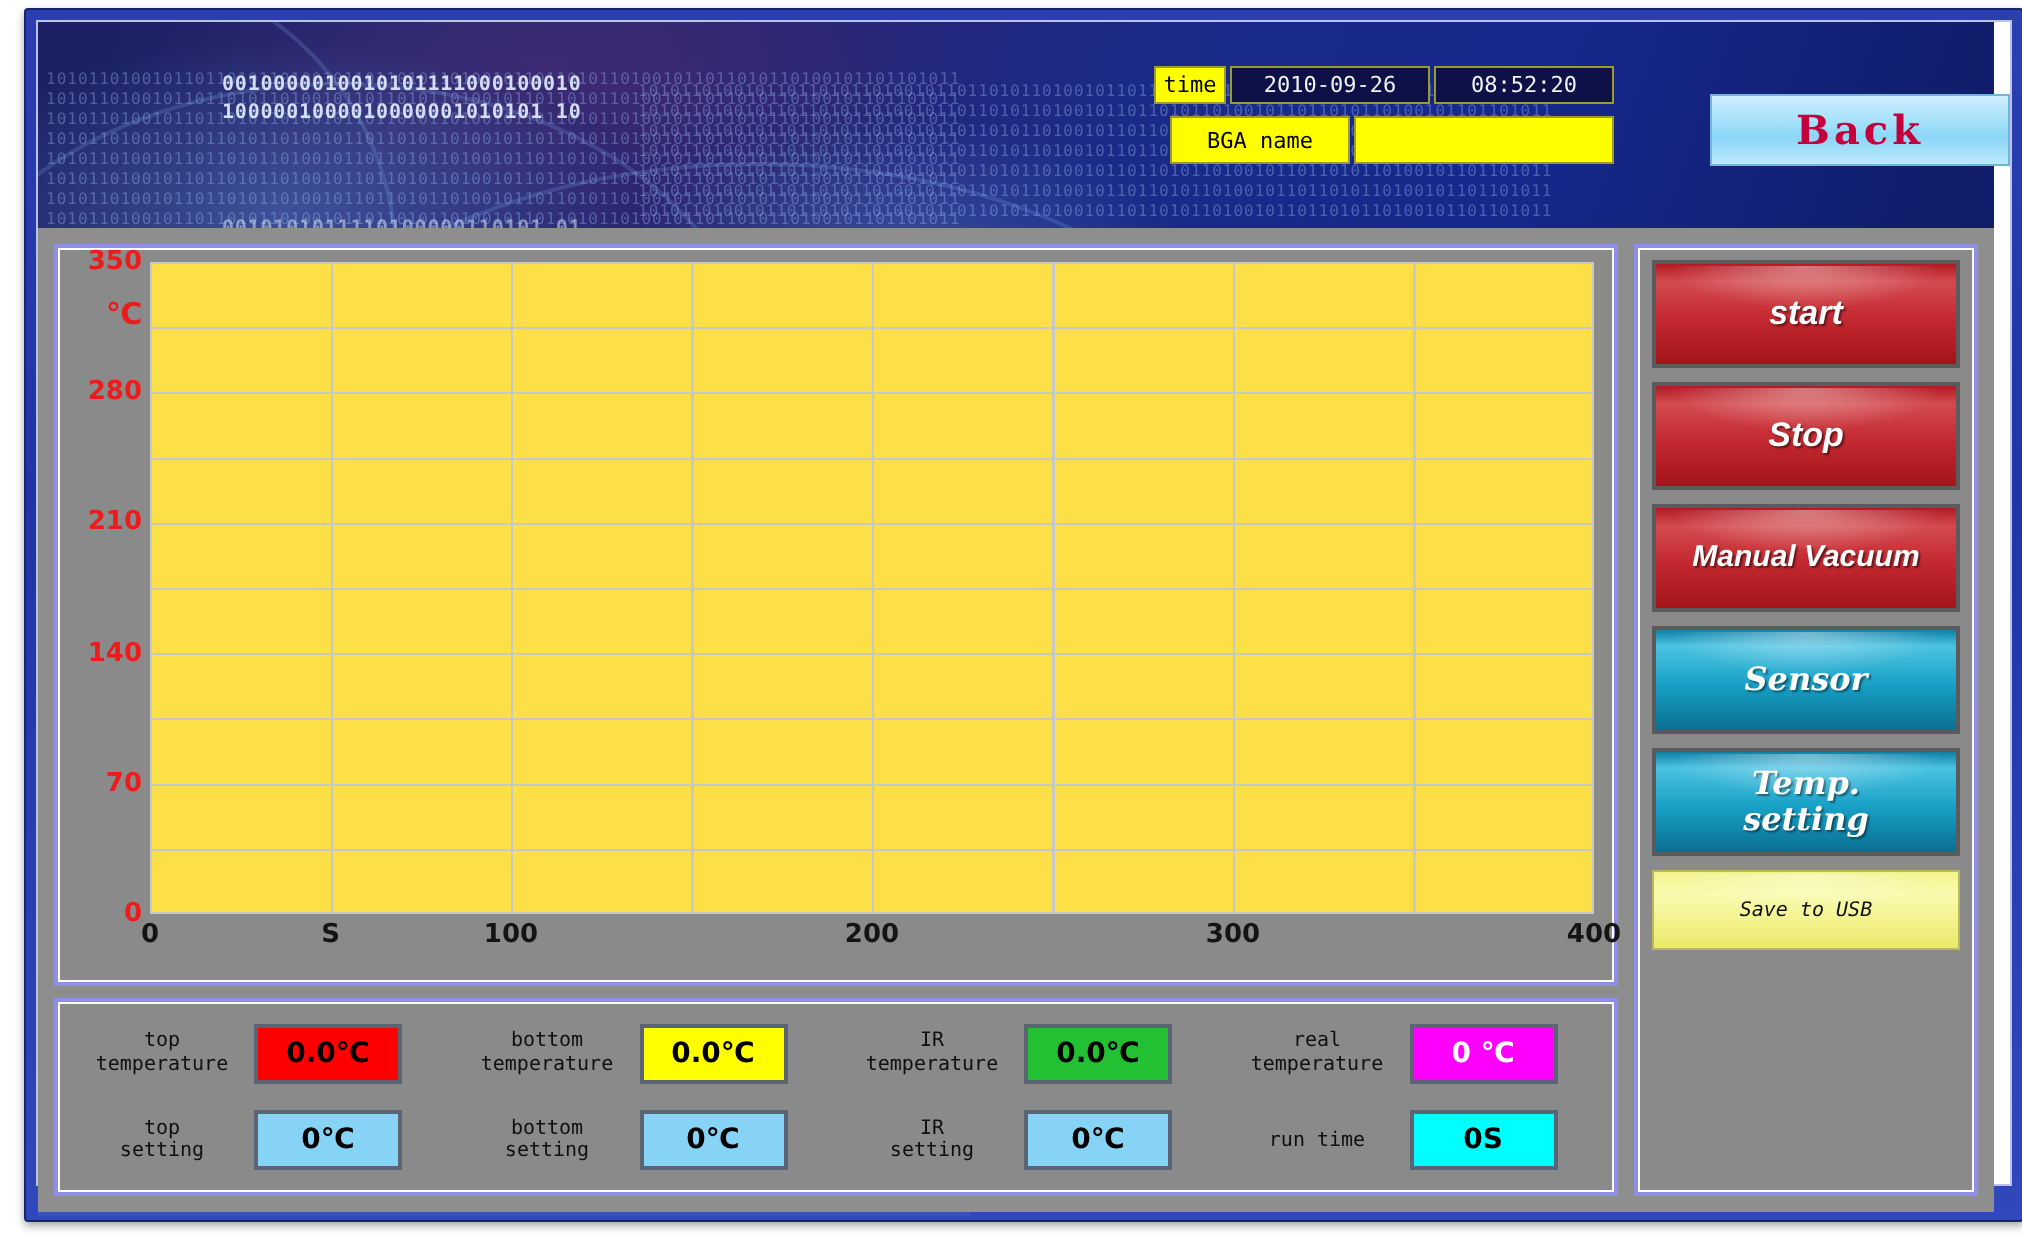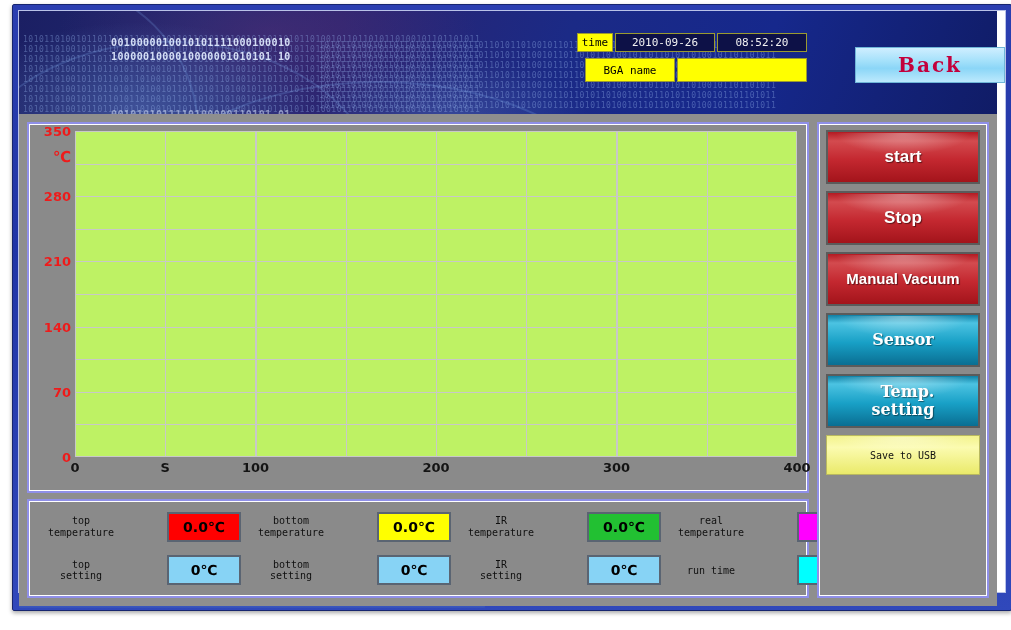--- a/index.html
+++ b/index.html
@@ -106,21 +106,21 @@
 
   
   #chart-panel {
     position: absolute; left: 8px; top: 8px; width: 782px; height: 371px;
     background: #8a8a8a;
     border: 2px solid #8f8fe8;
     box-shadow: inset 0 0 0 1px #ffffff;
   }
   #chart-grid-wrap {
     position: absolute; left: 46px; top: 7px; right: 10px; bottom: 34px;
-    background: #bef264;
+    background: #fde047;
     padding-left: 12px;
   }
   #chart-grid {
     position: absolute; inset: 0;
     background-image:
       repeating-linear-gradient(to right, #c8c8c8 0 1px, transparent 1px var(--cw)),
       repeating-linear-gradient(to bottom, #c8c8c8 0 1px, transparent 1px var(--ch));
     background-position: 0 0;
   }
   .y-label {
@@ -149,21 +149,21 @@
     background: #8a8a8a;
     border: 2px solid #8f8fe8;
     box-shadow: inset 0 0 0 1px #ffffff;
     display: grid;
     grid-template-columns: repeat(4, 1fr);
     grid-template-rows: 1fr 1fr;
     align-items: center;
     padding: 5px 4px;
     gap: 2px 0;
   }
-  .ro-cell { display: flex; align-items: center; justify-content: flex-start; padding: 0 2px; gap: 40px; }
+  .ro-cell { display: flex; align-items: center; justify-content: flex-start; padding: 0 2px; }
   .ro-label {
     font-family: "DejaVu Sans Mono", monospace;
     font-size: 10px; color: #101010; line-height: 1.15;
     text-align: center; width: 92px; flex: 0 0 92px;
   }
   .ro-value {
     flex: 0 0 auto; width: 74px; height: 30px;
     border: 2px solid #5a6472;
     display: flex; align-items: center; justify-content: center;
     font-family: "DejaVu Sans", sans-serif;
@@ -178,24 +178,25 @@
     border: 2px solid #8f8fe8;
     box-shadow: inset 0 0 0 1px #ffffff;
     padding: 6px 7px;
     display: flex; flex-direction: column; gap: 7px;
   }
   .btn {
     position: relative;
     height: 54px;
     border: 2px solid #5b5b5b;
     display: flex; align-items: center; justify-content: center;
-    text-align: right;
+    text-align: center;
     cursor: pointer;
     overflow: hidden;
     line-height: 1.1;
+    font-style: italic;
   }
   .btn::after {
     content: "";
     position: absolute; left: 6%; top: 1px; width: 88%; height: 42%;
     background: radial-gradient(ellipse at 50% 0%, rgba(255,255,255,.40), rgba(255,255,255,0) 72%);
     pointer-events: none;
   }
   .btn-red {
     background: linear-gradient(180deg,#b31a22 0%, #d34b4f 18%, #c42830 55%, #a3141b 100%);
     color: #ffffff;

